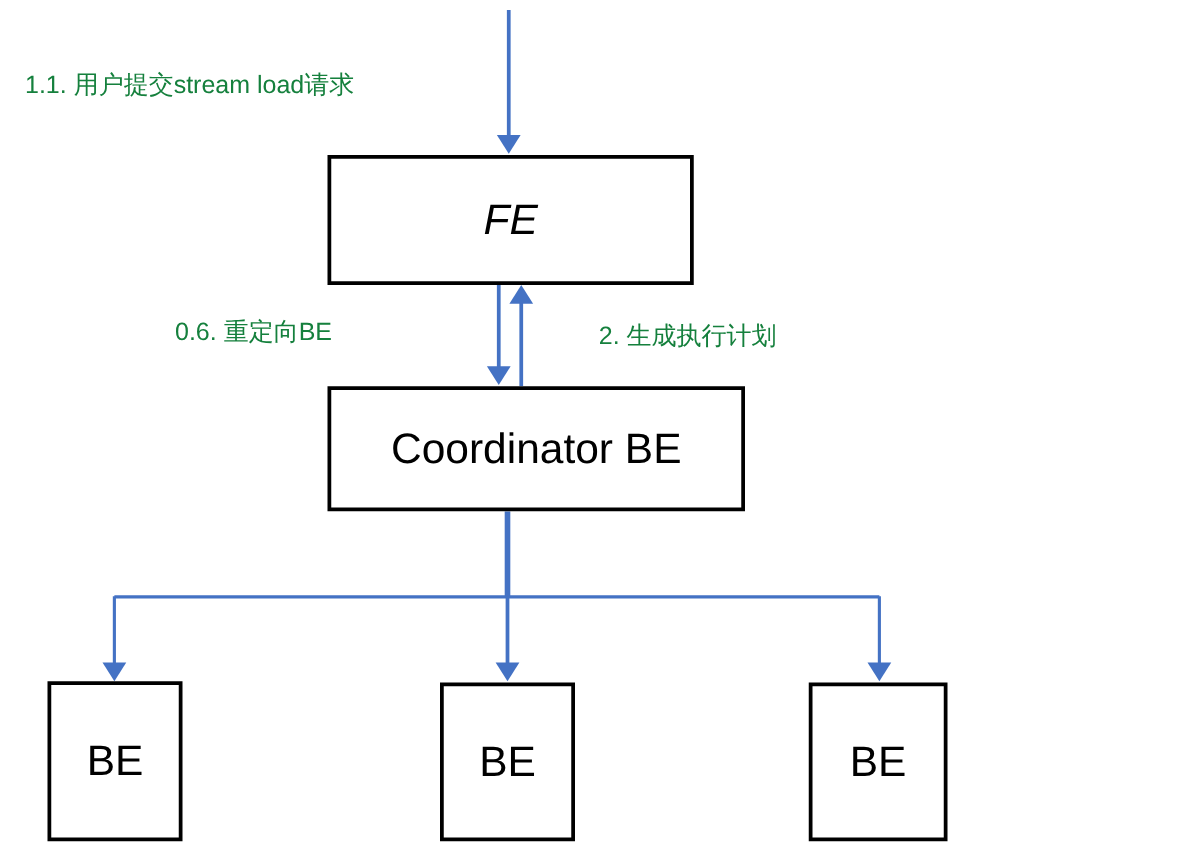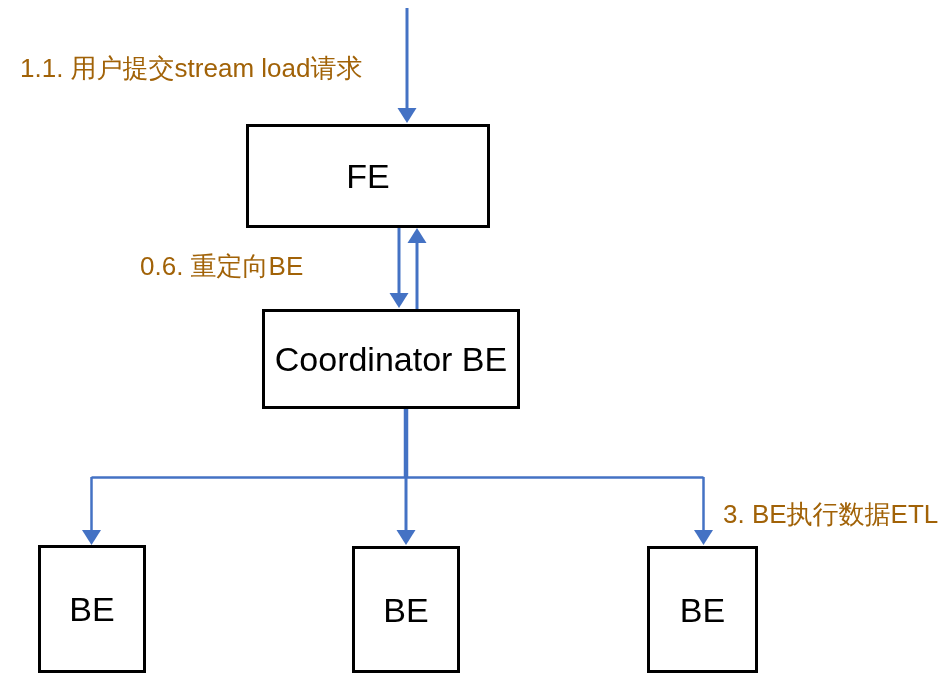--- a/index.html
+++ b/index.html
@@ -24,29 +24,29 @@
     box-sizing: border-box;
     border: 3px solid #000000;
     background: #ffffff;
     display: flex;
     align-items: center;
     justify-content: center;
     color: #000000;
     font-size: 34px;
     line-height: 1;
   }
-  .node-fe          { left: 246px; top: 124px; width: 244px; height: 104px; }
-  .node-coordinator { left: 262px; top: 309px; width: 258px; height: 100px; }
+  .node-fe          { left: 262px; top: 124px; width: 293px; height: 104px; font-style: italic; }
+  .node-coordinator { left: 262px; top: 309px; width: 334px; height: 100px; }
   .node-be1         { left:  38px; top: 545px; width: 108px; height: 128px; }
   .node-be2         { left: 352px; top: 546px; width: 108px; height: 127px; }
   .node-be3         { left: 647px; top: 546px; width: 111px; height: 127px; }
   .annot {
     position: absolute;
-    color: #a16207;
-    font-size: 26px;
+    color: #15803d;
+    font-size: 20px;
     line-height: 32px;
     white-space: nowrap;
   }
   .annot-step11 { left:  20px; top:  52px; }
   .annot-step12 { left: 140px; top: 250px; }
   .annot-step2  { left: 479px; top: 253px; }
   .annot-step4  { left: 423px; top: 498px; }
   .annot-step3  { left: 723px; top: 498px; }
 </style>
 </head>
@@ -112,17 +112,17 @@
   </div>
 
   <div class="node node-be3">
     <span>BE</span>
   </div>
 
   <div class="annot annot-step11">1.1. 用户提交stream load请求</div>
 
   <div class="annot annot-step12">0.6. 重定向BE</div>
 
+  <div class="annot annot-step2">2. 生成执行计划</div>
 
 
-  <div class="annot annot-step3">3. BE执行数据ETL</div>
 
 </div>
 
 </body></html>

